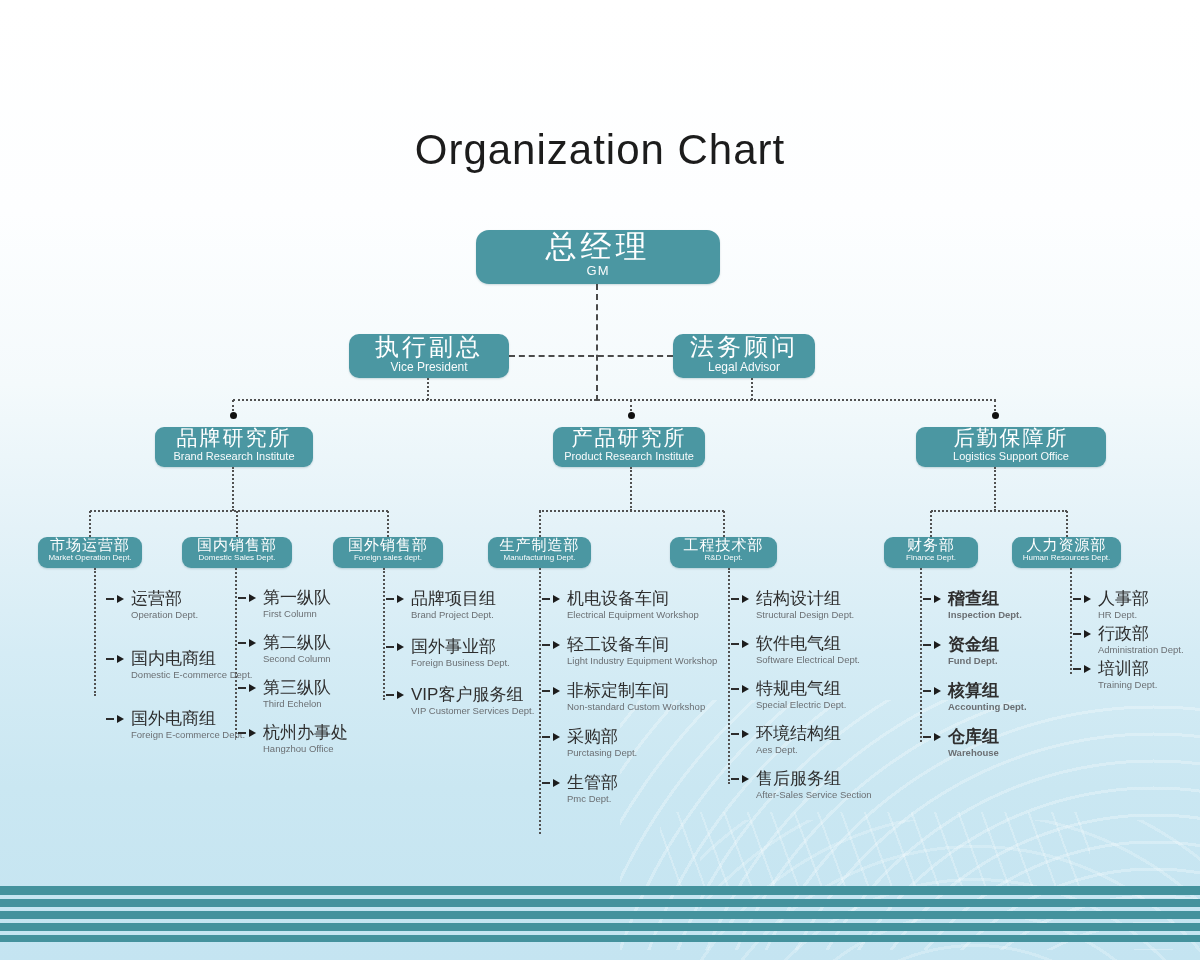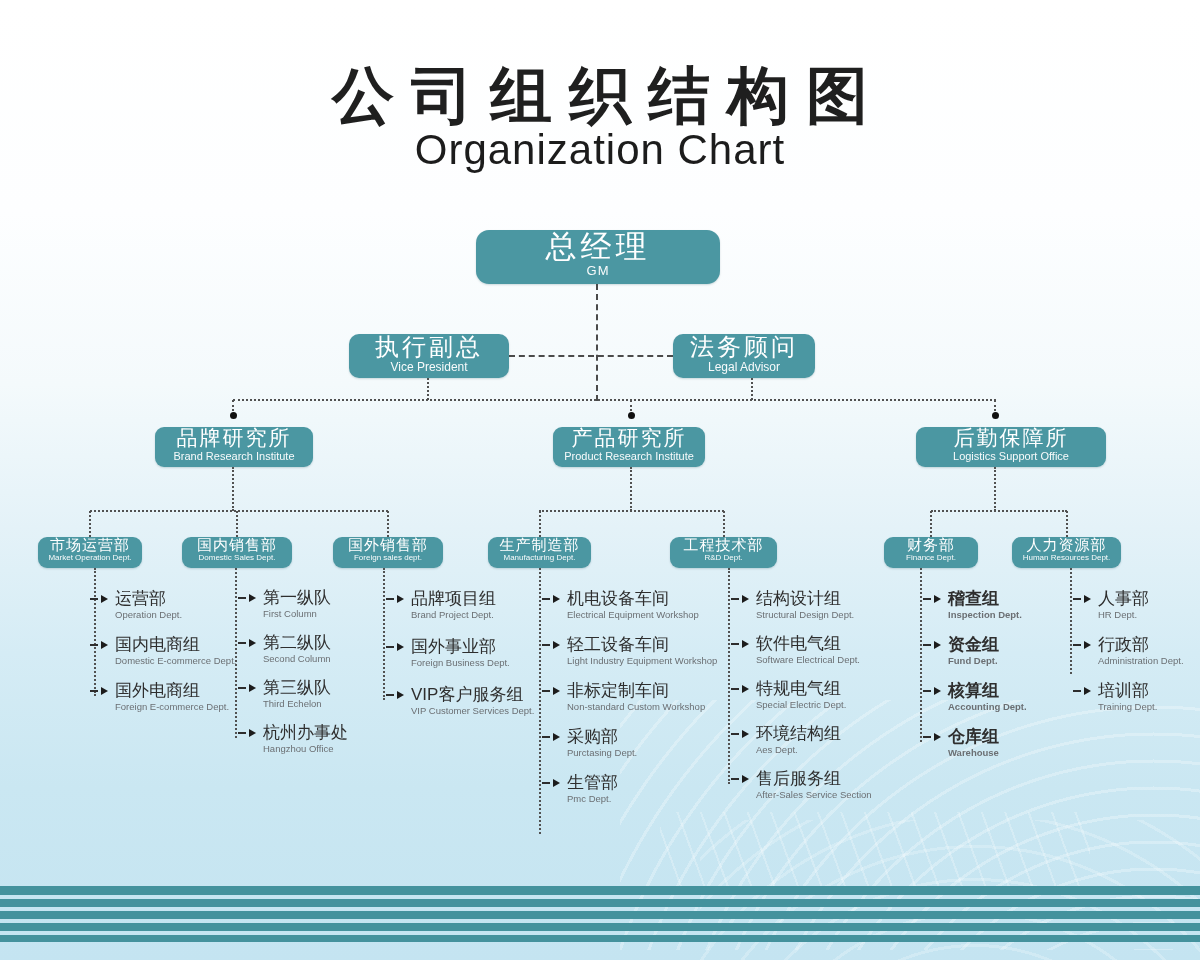--- a/index.html
+++ b/index.html
@@ -51,21 +51,20 @@
 </style>
 </head>
 <body>
 
 <div class="canvas">
 
   <div class="arcs1"></div>
   <div class="arcs2"></div>
   <div class="hatch"></div>
 
-  <div class="title-zh">公司组织结构图</div>
   <div class="title-en">Organization Chart</div>
 
   <div class="node lv1" style="left:476px; top:230px; width:244px; height:54px;">
     <div class="nzh">总经理</div>
     <div class="nen">GM</div>
   </div>
 
   <div class="node lv2" style="left:349px; top:334px; width:160px; height:44px;">
     <div class="nzh">执行副总</div>
     <div class="nen">Vice President</div>
@@ -143,21 +142,21 @@
   <div class="vdot" style="left:1066px; top:511px; height:26px;"></div>
 
   <div class="vdot" style="left:94px; top:568px; height:128px;"></div>
   <div class="vdot" style="left:235px; top:568px; height:170px;"></div>
   <div class="vdot" style="left:383px; top:568px; height:132px;"></div>
   <div class="vdot" style="left:539px; top:568px; height:266px;"></div>
   <div class="vdot" style="left:728px; top:568px; height:216px;"></div>
   <div class="vdot" style="left:920px; top:568px; height:174px;"></div>
   <div class="vdot" style="left:1070px; top:568px; height:106px;"></div>
 
-  <div class="leafcol" style="left:90px; top:589px; gap:14px;">
+  <div class="leafcol" style="left:106px; top:589px; gap:28px;">
     <div class="leaf">
       <span class="marker">
           <span class="mdash"></span>
           <span class="mtri"></span>
         </span>
       <div class="ltxt">
           <div class="lzh">运营部</div>
           <div class="len">Operation Dept.</div>
         </div>
     </div>
@@ -401,21 +400,21 @@
           <span class="mdash"></span>
           <span class="mtri"></span>
         </span>
       <div class="ltxt">
           <div class="lzh">仓库组</div>
           <div class="len">Warehouse</div>
         </div>
     </div>
   </div>
 
-  <div class="leafcol" style="left:1073px; top:589px; gap:14px;">
+  <div class="leafcol" style="left:1073px; top:589px; gap:3px;">
     <div class="leaf">
       <span class="marker">
           <span class="mdash"></span>
           <span class="mtri"></span>
         </span>
       <div class="ltxt">
           <div class="lzh">人事部</div>
           <div class="len">HR Dept.</div>
         </div>
     </div>

